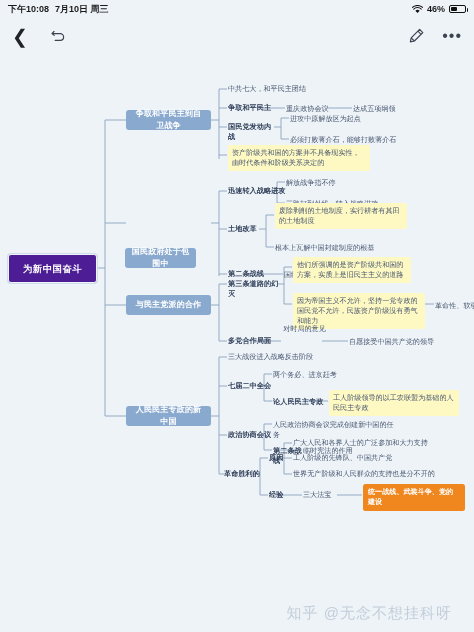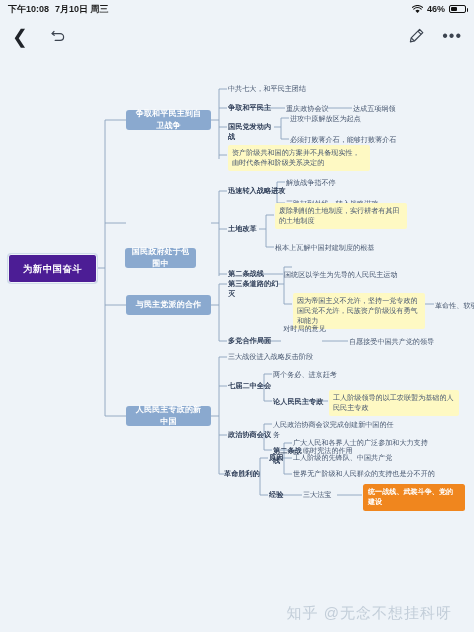--- a/index.html
+++ b/index.html
@@ -176,20 +176,21 @@
   <div class="node lvl2" style="left:228px;top:131px;width:62px;">迅速转入战略进攻</div>
   <div class="node leaf" style="left:286px;top:123px;width:90px;">解放战争指不停</div>
   <div class="node leaf" style="left:286px;top:144px;width:115px;">三路打到外线，转入战略进攻</div>
   <div class="node lvl2" style="left:228px;top:169px;width:34px;">土地改革</div>
   <div class="node leaf boxed" style="left:275px;top:149px;width:132px;">废除剥削的土地制度，实行耕者有其田的土地制度</div>
   <div class="node leaf" style="left:275px;top:188px;width:130px;">根本上瓦解中国封建制度的根基</div>
   <div class="node lvl2" style="left:228px;top:214px;width:45px;">第二条战线</div>
   <div class="node leaf" style="left:284px;top:215px;width:125px;">国统区以学生为先导的人民民主运动</div>
 
   <div class="node lvl2" style="left:228px;top:224px;width:52px;">第三条道路的幻灭</div>
+  <div class="node leaf boxed" style="left:293px;top:203px;width:118px;">他们所强调的是资产阶级共和国的方案，实质上是旧民主主义的道路</div>
   <div class="node leaf boxed" style="left:293px;top:239px;width:132px;">因为帝国主义不允许，坚持一党专政的国民党不允许，民族资产阶级没有勇气和能力</div>
   <div class="node leaf" style="left:435px;top:246px;width:60px;">革命性、软弱性</div>
   <div class="node lvl2" style="left:228px;top:281px;width:52px;">多党合作局面</div>
   <div class="node leaf" style="left:282px;top:269px;width:45px;text-align:center;">对时局的意见</div>
   <div class="node leaf" style="left:349px;top:282px;width:110px;">自愿接受中国共产党的领导</div>
 
   <div class="node leaf" style="left:228px;top:297px;width:120px;">三大战役进入战略反击阶段</div>
   <div class="node lvl2" style="left:228px;top:326px;width:50px;">七届二中全会</div>
   <div class="node leaf" style="left:273px;top:315px;width:90px;">两个务必、进京赶考</div>
   <div class="node lvl2" style="left:273px;top:342px;width:52px;">论人民民主专政</div>

